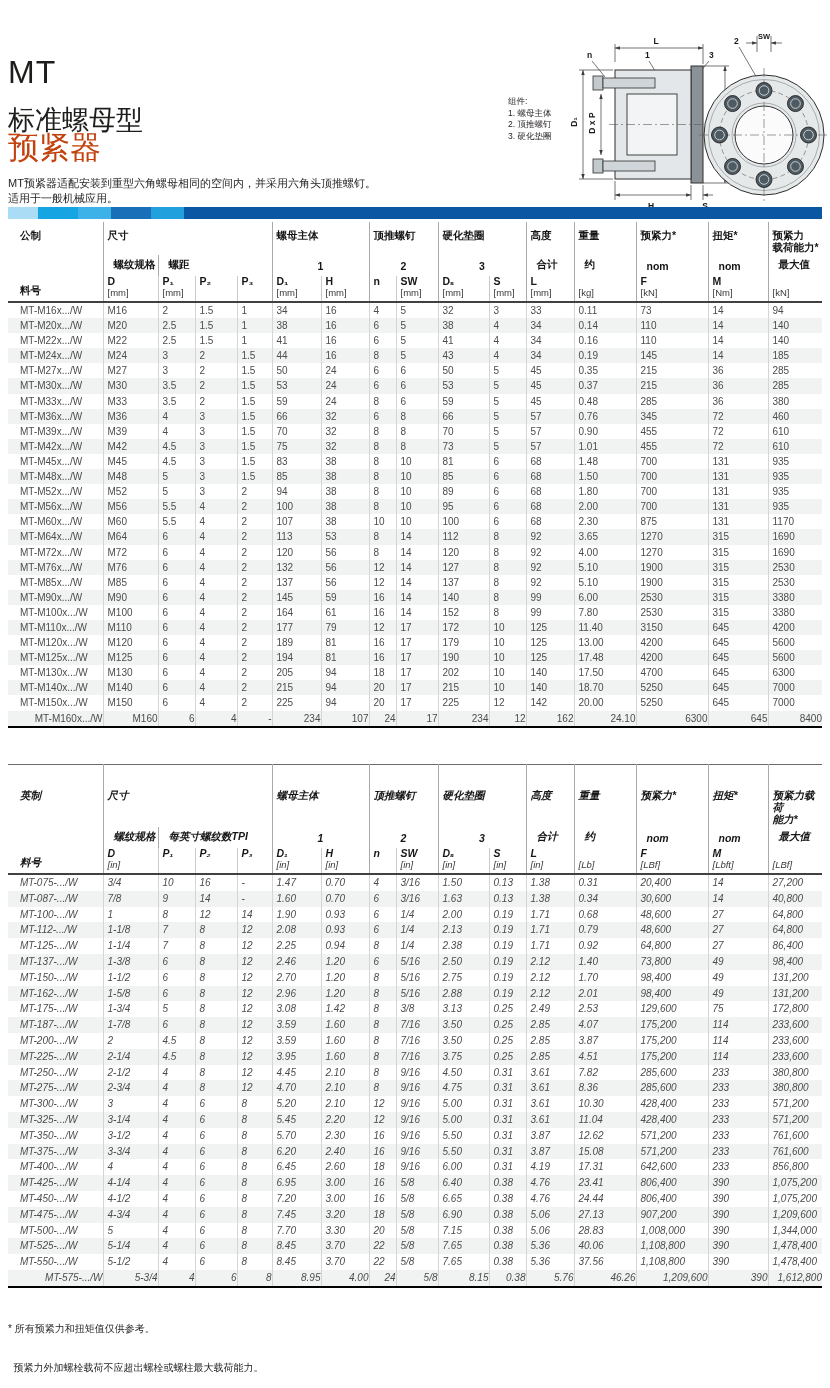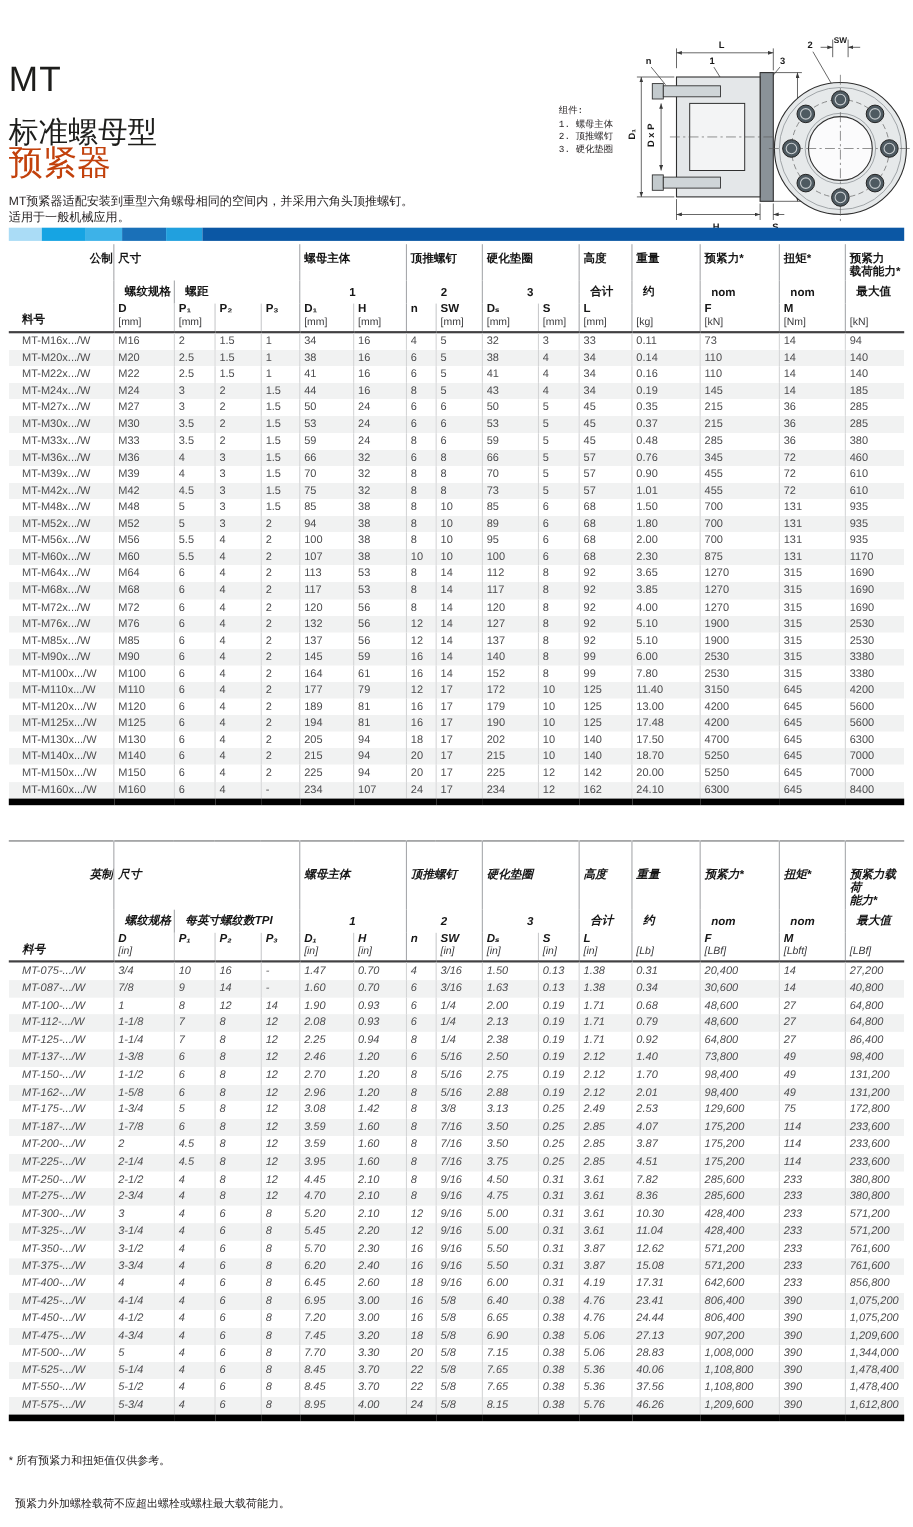--- a/index.html
+++ b/index.html
@@ -2,49 +2,49 @@
 <html><head>
 <meta charset="utf-8">
 <style>
   html,body{margin:0;padding:0;background:#fff;}
   body{width:830px;height:1388px;overflow:hidden;font-family:"Liberation Sans","DejaVu Sans",sans-serif;color:#231f20;position:relative;}
   .page{position:relative;width:830px;height:1388px;background:#fff;}
   .title-mt{position:absolute;left:8px;top:48px;font-size:32px;line-height:48px;font-weight:400;letter-spacing:1px;color:#1d1d1b;}
   .sub1{position:absolute;left:8px;top:104px;font-size:27px;line-height:32px;font-weight:400;color:#1d1d1b;}
   .sub2{position:absolute;left:8px;top:132px;font-size:31px;line-height:32px;font-weight:400;color:#c2410c;}
   .desc{position:absolute;left:8px;top:176px;font-size:11px;line-height:15px;color:#231f20;}
-  .legend{position:absolute;left:508px;top:96px;font-size:8.5px;line-height:11.5px;color:#231f20;font-family:Liberation Mono, monospace;}
+  .legend{position:absolute;left:508px;top:96px;font-size:8.5px;line-height:11.5px;color:#231f20;}
   .draw-side{position:absolute;left:553px;top:32px;width:205px;height:185px;}
   .draw-front{position:absolute;left:694px;top:30px;width:140px;height:190px;}
   .accent-bar{position:absolute;left:8px;top:207px;width:814px;height:12px;display:flex;}
   .accent-bar>div{height:12px;}
   table{border-collapse:collapse;table-layout:fixed;}
   .tbl{position:absolute;left:8px;width:814px;}
   .tbl-metric{top:222px;}
   .tbl-imperial{top:764px;border-top:1px solid #6b6c6e;font-style:italic;}
   th,td{font-weight:normal;text-align:left;padding:0;overflow:hidden;white-space:nowrap;}
   th{font-size:10.5px;color:#161616;vertical-align:bottom;}
   td{font-size:10px;color:#4c4c4e;line-height:15.1px;padding-left:4px;}
   .tbl-imperial td{line-height:15.8px;}
   .hrowA th{vertical-align:top;padding:7px 0 2px 4px;font-weight:bold;font-size:10.5px;line-height:12px;}
   .tbl-imperial .hrowA th{padding-top:24px;}
   .hrowA th.wrap{white-space:pre-line;}
   .hrowB th{padding:3px 0 4px 10px;font-weight:bold;margin-top:45px;}
   .hrowB th.ctr{text-align:center;padding-left:0;}
   .hrowC th{padding:0 0 3px 4px;border-bottom:2px solid #414042;}
   .hrowC th .sym{font-weight:bold;font-size:10.5px;line-height:11px;}
   .hrowC th .unit{font-weight:normal;font-size:9.5px;line-height:11px;color:#39393b;min-height:11px;}
-  th.region{padding-left:12px;text-align:right;}
+  th.region{padding-left:12px;}
   th.idcol{padding-left:12px;font-weight:bold;}
   .gs{border-left:1px solid #a7a9ac;}
   .ls{border-left:1px solid #c9cacc;}
   tbody td.gs,tbody td.ls{border-left:1px solid #d4d5d6;}
   tbody td.first{padding-left:12px;}
   tbody tr:nth-child(even){background:#f1f2f2;}
-  tbody tr:last-child td{border-bottom:6px solid #000000;}
+  tbody tr:last-child td{border-bottom:2px solid #000000;text-align:right;}
   .notes{position:absolute;left:8px;top:1296px;font-size:10px;line-height:13px;color:#231f20;white-space:pre-wrap;}
   .dim{stroke:#3a3a3a;stroke-width:0.7;fill:none;}
   .cl{stroke:#5a5a5a;stroke-width:0.6;fill:none;stroke-dasharray:9 3 2 3;}
   .bc{stroke:#5a5a5a;stroke-width:0.6;fill:none;stroke-dasharray:5 3;}
   .lbl{font-size:8.5px;font-weight:bold;fill:#1a1a1a;font-family:"Liberation Sans","DejaVu Sans",sans-serif;}
 </style>
 </head>
 <body>
 
 <div class="page">
@@ -456,20 +456,38 @@
           <td class="ls">8</td>
           <td class="gs">73</td>
           <td class="ls">5</td>
           <td class="gs">57</td>
           <td class="gs">1.01</td>
           <td class="gs">455</td>
           <td class="gs">72</td>
           <td class="gs">610</td>
         </tr>
         <tr>
+          <td class="first">MT-M45x.../W</td>
+          <td class="gs">M45</td>
+          <td class="ls">4.5</td>
+          <td class="ls">3</td>
+          <td class="ls">1.5</td>
+          <td class="gs">83</td>
+          <td class="ls">38</td>
+          <td class="gs">8</td>
+          <td class="ls">10</td>
+          <td class="gs">81</td>
+          <td class="ls">6</td>
+          <td class="gs">68</td>
+          <td class="gs">1.48</td>
+          <td class="gs">700</td>
+          <td class="gs">131</td>
+          <td class="gs">935</td>
+        </tr>
+        <tr>
           <td class="first">MT-M48x.../W</td>
           <td class="gs">M48</td>
           <td class="ls">5</td>
           <td class="ls">3</td>
           <td class="ls">1.5</td>
           <td class="gs">85</td>
           <td class="ls">38</td>
           <td class="gs">8</td>
           <td class="ls">10</td>
           <td class="gs">85</td>
@@ -541,38 +559,20 @@
           <td class="ls">4</td>
           <td class="ls">2</td>
           <td class="gs">113</td>
           <td class="ls">53</td>
           <td class="gs">8</td>
           <td class="ls">14</td>
           <td class="gs">112</td>
           <td class="ls">8</td>
           <td class="gs">92</td>
           <td class="gs">3.65</td>
-          <td class="gs">1270</td>
-          <td class="gs">315</td>
-          <td class="gs">1690</td>
-        </tr>
-        <tr>
-          <td class="first">MT-M68x.../W</td>
-          <td class="gs">M68</td>
-          <td class="ls">6</td>
-          <td class="ls">4</td>
-          <td class="ls">2</td>
-          <td class="gs">117</td>
-          <td class="ls">53</td>
-          <td class="gs">8</td>
-          <td class="ls">14</td>
-          <td class="gs">117</td>
-          <td class="ls">8</td>
-          <td class="gs">92</td>
-          <td class="gs">3.85</td>
           <td class="gs">1270</td>
           <td class="gs">315</td>
           <td class="gs">1690</td>
         </tr>
         <tr>
           <td class="first">MT-M72x.../W</td>
           <td class="gs">M72</td>
           <td class="ls">6</td>
           <td class="ls">4</td>
           <td class="ls">2</td>

